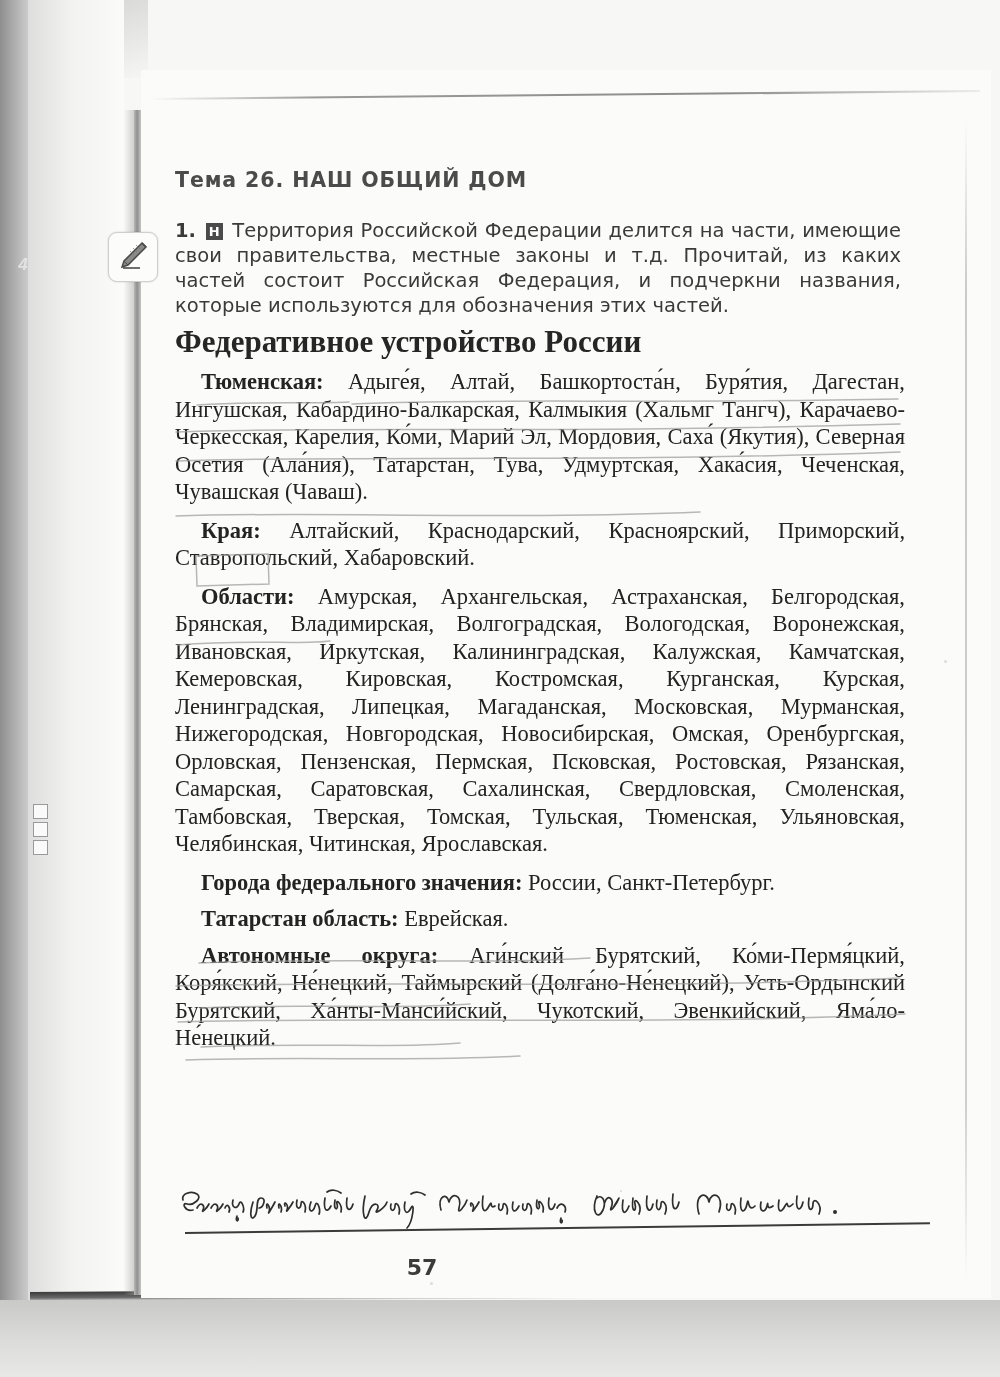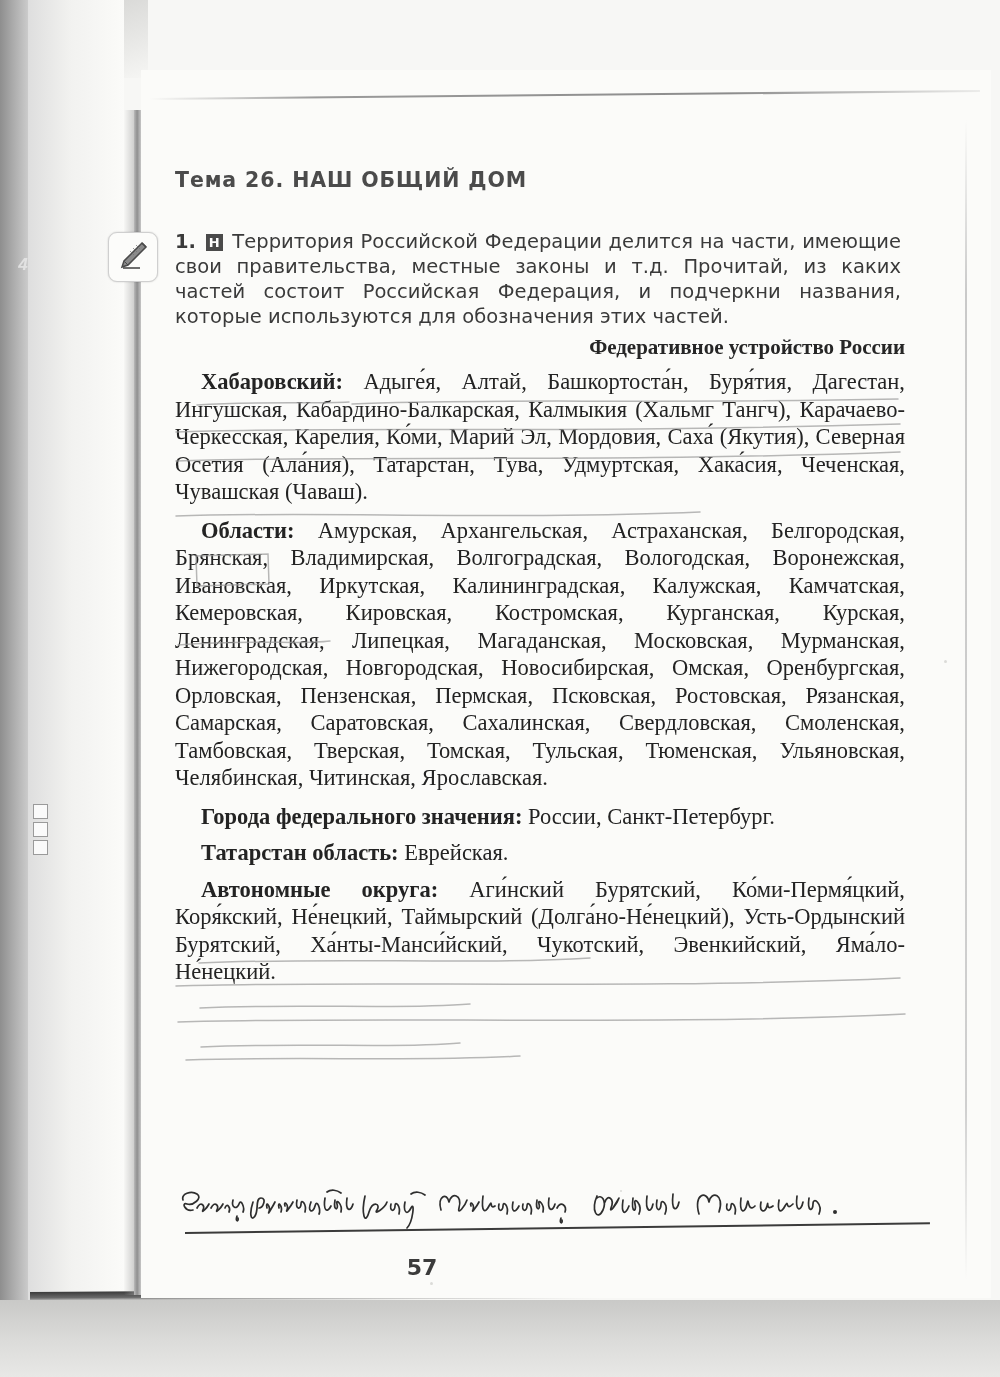--- a/index.html
+++ b/index.html
@@ -46,31 +46,31 @@
   
   .pencil-badge{position:absolute;left:108px;top:232px;width:48px;height:48px;
              border-radius:9px;background:#fcfcfa;border:1px solid #cfcfcf;
              box-shadow:0 0 2px rgba(0,0,0,.18);}
   .pencil-badge svg{position:absolute;left:7px;top:6px;}
 
   
   .col{position:absolute;left:175px;top:168px;width:730px;color:#2b2b2b;}
 
   .topic-title{font-family:"DejaVu Sans",sans-serif;font-size:20.5px;font-weight:bold;
-               letter-spacing:.9px;color:#4b4b4b;margin:0 0 37px 0;}
+               letter-spacing:.9px;color:#4b4b4b;margin:0 0 26px 0;}
 
   .intro{font-family:"DejaVu Sans",sans-serif;font-size:19.5px;line-height:25px;
          color:#3a3a3a;text-align:justify;margin:0 4px 6px 0;}
   .intro .num{font-weight:bold;}
   .glyph-box{display:inline-block;width:17px;height:17px;background:#4a4a4a;color:#fdfdfd;
          font-family:"DejaVu Sans",sans-serif;font-size:13px;font-weight:bold;line-height:17px;
          text-align:center;vertical-align:1px;margin:0 3px;}
 
-  .list-title{font-family:"Liberation Serif",serif;font-size:21px;font-weight:bold;
-              text-align:right;margin:6px 0 8px 0;color:#262626;}
+  .list-title{font-family:"Liberation Serif",serif;font-size:31px;font-weight:bold;
+              text-align:left;margin:6px 0 8px 0;color:#262626;}
 
   .sect{font-family:"Liberation Serif",serif;font-size:22.5px;line-height:27.5px;
         text-align:justify;margin:0 0 11px 0;color:#232323;text-indent:26px;
         position:relative;}
   .sect b{font-weight:bold;}
   .sect.tight{margin-bottom:9px;}
 
   
   .pen{position:absolute;pointer-events:none;}
 
@@ -133,24 +133,28 @@
 
     <p class="intro">
       <span class="num">1.</span>
       <span class="glyph-box">Н</span>
       <span>Территория Российской Федерации делится на части, имеющие свои правительства, местные законы и т.д. Прочитай, из каких частей состоит Российская Федерация, и подчеркни названия, которые используются для обозначения этих частей.</span>
     </p>
 
     <div class="list-title">Федеративное устройство России</div>
 
     <p class="sect">
-      <b>Хабаровский:</b>
+      <b>Тюменская:</b>
       <span>Адыге́я, Алтай, Башкортоста́н, Буря́тия, Дагестан, Ингушская, Кабардино-Балкарская, Калмыкия (Хальмг Тангч), Карачаево-Черкесская, Карелия, Ко́ми, Марий Эл, Мордовия, Саха́ (Якутия), Северная Осетия (Ала́ния), Татарстан, Тува, Удмуртская, Хака́сия, Чеченская, Чувашская (Чаваш).</span>
     </p>
 
+    <p class="sect">
+      <b>Края:</b>
+      <span>Алтайский, Краснодарский, Красноярский, Приморский, Ставропольский, Хабаровский.</span>
+    </p>
 
     <p class="sect">
       <b>Области:</b>
       <span>Амурская, Архангельская, Астраханская, Белгородская, Брянская, Владимирская, Волгоградская, Вологодская, Воронежская, Ивановская, Иркутская, Калининградская, Калужская, Камчатская, Кемеровская, Кировская, Костромская, Курганская, Курская, Ленинградская, Липецкая, Магаданская, Московская, Мурманская, Нижегородская, Новгородская, Новосибирская, Омская, Оренбургская, Орловская, Пензенская, Пермская, Псковская, Ростовская, Рязанская, Самарская, Саратовская, Сахалинская, Свердловская, Смоленская, Тамбовская, Тверская, Томская, Тульская, Тюменская, Ульяновская, Челябинская, Читинская, Ярославская.</span>
     </p>
 
     <p class="sect tight">
       <b>Города федерального значения:</b>
       <span>России, Санкт-Петербург.</span>
     </p>

